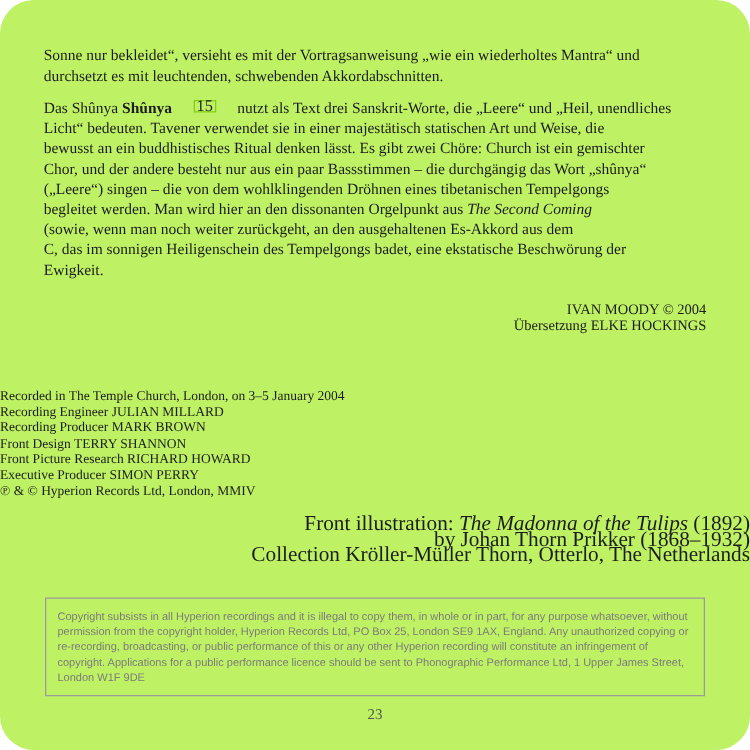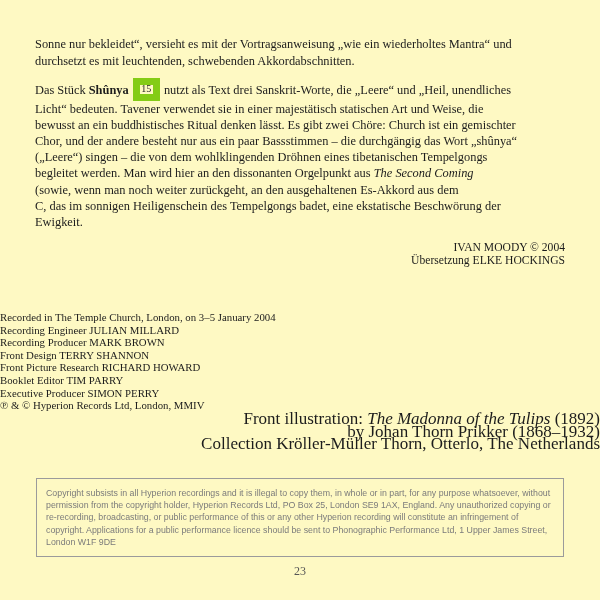--- a/index.html
+++ b/index.html
@@ -1,26 +1,26 @@
 <!DOCTYPE html>
 <html><head>
 <meta charset="utf-8">
 <style>
   html,body{margin:0;padding:0;background:#ffffff;}
   .page{
-    position:relative;width:600px;height:600px;background:#fef9c3;
-    font-family:"Liberation Serif",serif;color:#1c1c1c;overflow:hidden;
+    position:relative;width:600px;height:600px;background:#bef264;
+    font-family:"Liberation Serif",serif;color:#1c1c1c;overflow:hidden;border-radius:27px;
   }
   .tline{white-space:nowrap;}
   .it{font-style:italic;}
   .bd{font-weight:bold;}
   .trackbox{
-    display:inline-block;border:7px solid #84cc16;
-    font-size:10px;line-height:8.5px;padding:0 1.5px;
-    vertical-align:1.5px;margin:0 1px;font-weight:normal;
+    display:inline-block;border:1px solid #84cc16;
+    font-size:13px;line-height:8.5px;padding:0 1.5px;
+    vertical-align:1.5px;margin:0 14px;font-weight:normal;
   }
   #para1{position:absolute;left:35px;top:36px;font-size:12.4px;line-height:16.5px;}
   #para2{position:absolute;left:35px;top:78px;font-size:12.4px;line-height:16.2px;}
   #byline{position:absolute;right:35px;top:241px;text-align:right;font-size:11.6px;line-height:13.2px;}
   #credits{position:absolute;left:0;width:600px;top:311px;text-align:left;font-size:10.8px;line-height:12.6px;}
   #illustration{position:absolute;left:0;width:600px;top:413px;text-align:right;font-size:17px;line-height:12.7px;}
   #copyright-box{
     position:absolute;left:36px;top:478px;width:508px;
     border:1px solid #9b9b9b;padding:8px 9px;
     font-family:"Liberation Sans",sans-serif;font-size:8.8px;
@@ -32,21 +32,21 @@
 <body>
 
 <div class="page">
 
   <div id="para1">
       <div class="tline"><span>Sonne nur bekleidet“, versieht es mit der Vortragsanweisung „wie ein wiederholtes Mantra“ und</span></div>
       <div class="tline"><span>durchsetzt es mit leuchtenden, schwebenden Akkordabschnitten.</span></div>
     </div>
 
   <div id="para2">
-      <div class="tline"><span>Das Stück </span><span class="bd">Shûnya</span><span> </span><span class="trackbox">15</span><span> nutzt als Text drei Sanskrit-Worte, die „Leere“ und „Heil, unendliches</span></div>
+      <div class="tline"><span>Das Shûnya </span><span class="bd">Shûnya</span><span> </span><span class="trackbox">15</span><span> nutzt als Text drei Sanskrit-Worte, die „Leere“ und „Heil, unendliches</span></div>
       <div class="tline"><span>Licht“ bedeuten. Tavener verwendet sie in einer majestätisch statischen Art und Weise, die</span></div>
       <div class="tline"><span>bewusst an ein buddhistisches Ritual denken lässt. Es gibt zwei Chöre: Church ist ein gemischter</span></div>
       <div class="tline"><span>Chor, und der andere besteht nur aus ein paar Bassstimmen – die durchgängig das Wort „shûnya“</span></div>
       <div class="tline"><span>(„Leere“) singen – die von dem wohlklingenden Dröhnen eines tibetanischen Tempelgongs</span></div>
       <div class="tline"><span>begleitet werden. Man wird hier an den dissonanten Orgelpunkt aus </span><span class="it">The Second Coming</span></div>
       <div class="tline"><span>(sowie, wenn man noch weiter zurückgeht, an den ausgehaltenen Es-Akkord aus dem</span></div>
       <div class="tline"><span>C, das im sonnigen Heiligenschein des Tempelgongs badet, eine ekstatische Beschwörung der</span></div>
       <div class="tline"><span>Ewigkeit.</span></div>
     </div>
 
@@ -54,21 +54,20 @@
     <div>IVAN MOODY © 2004</div>
     <div>Übersetzung ELKE HOCKINGS</div>
   </div>
 
   <div id="credits">
       <div class="tline"><span>Recorded in The Temple Church, London, on 3–5 January 2004</span></div>
       <div class="tline"><span>Recording Engineer JULIAN MILLARD</span></div>
       <div class="tline"><span>Recording Producer MARK BROWN</span></div>
       <div class="tline"><span>Front Design TERRY SHANNON</span></div>
       <div class="tline"><span>Front Picture Research RICHARD HOWARD</span></div>
-      <div class="tline"><span>Booklet Editor TIM PARRY</span></div>
       <div class="tline"><span>Executive Producer SIMON PERRY</span></div>
       <div class="tline"><span>℗ &amp; © Hyperion Records Ltd, London, MMIV</span></div>
     </div>
 
   <div id="illustration">
       <div class="tline"><span>Front illustration: </span><span class="it">The Madonna of the Tulips</span><span> (1892)</span></div>
       <div class="tline"><span>by Johan Thorn Prikker (1868–1932)</span></div>
       <div class="tline"><span>Collection Kröller-Müller Thorn, Otterlo, The Netherlands</span></div>
     </div>
 

